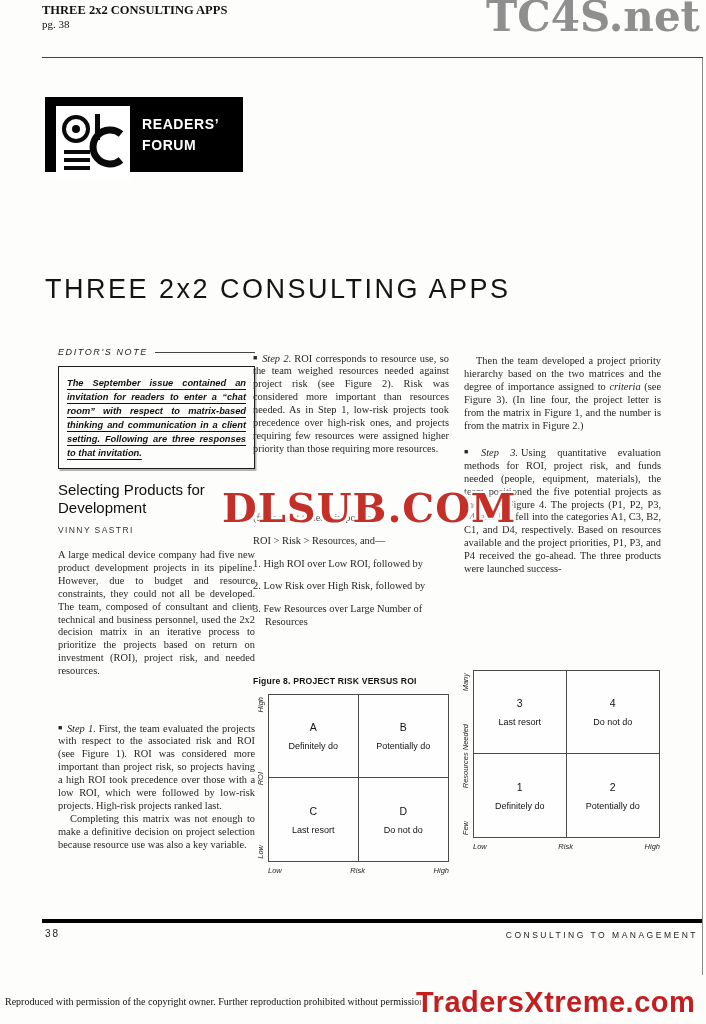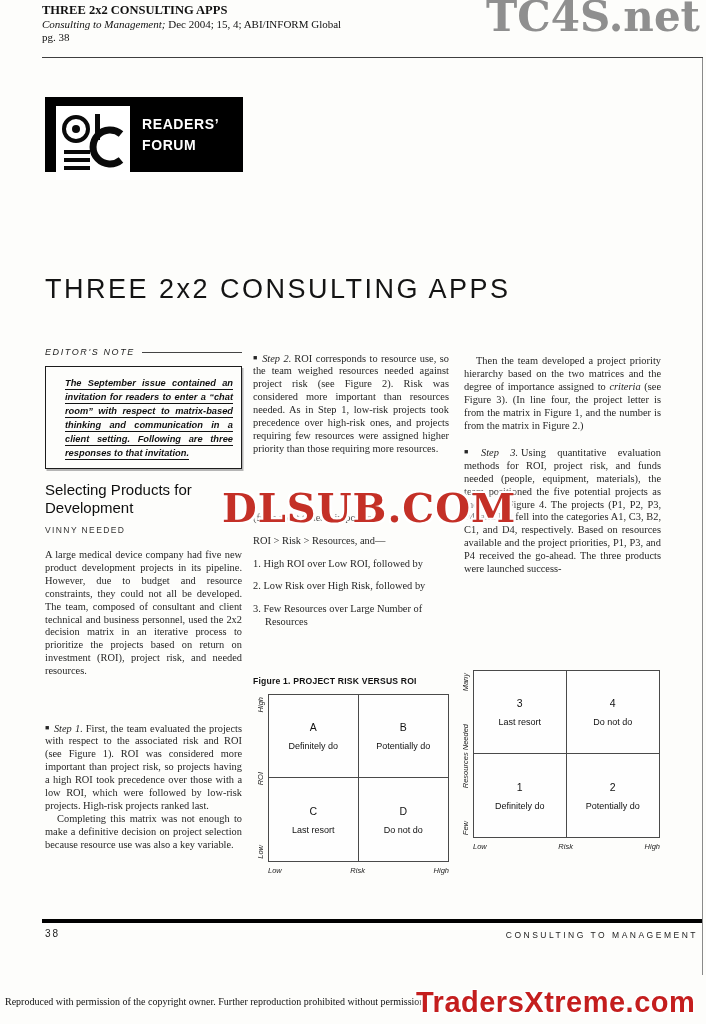--- a/index.html
+++ b/index.html
@@ -37,32 +37,32 @@
 
   
   .art-title {
     position:absolute; left:45px; top:274px;
     font-family:"Liberation Sans", sans-serif; font-weight:400;
     font-size:27px; letter-spacing:2.5px; color:#141414;
   }
 
   
   .col { position:absolute; width:197px; }
-  #col1 { left:45px; top:347px; }
+  #col1 { left:58px; top:347px; }
   #col2 { left:253px; top:352px; width:196px; }
   #col3 { left:464px; top:355px; }
 
   .ednote-row { display:flex; align-items:center; gap:7px; }
   .ednote-label {
     font-family:"Liberation Sans", sans-serif; font-style:italic;
     font-size:9px; letter-spacing:1.6px; color:#222; white-space:nowrap;
   }
   .ednote-rule { flex:1; height:1px; background:#444; }
   .ednote-box {
-    margin-top:9px; border:1px solid #1c1c1c; padding:9px 8px 8px 19px;
+    margin-top:9px; border:1px solid #1c1c1c; padding:9px 8px 8px 8px;
     box-shadow:1.5px 2px 0 #b5b5b5;
   }
   .ednote-text {
     font-family:"Liberation Sans", sans-serif; font-style:italic; font-weight:bold;
     font-size:9.3px; line-height:14px; text-align:justify; color:#111;
     text-decoration:underline; text-decoration-thickness:0.6px; text-underline-offset:3px;
   }
   .sec-head {
     margin-top:12px; font-family:"Liberation Sans", sans-serif;
     font-weight:normal; font-size:15px; line-height:18px; color:#0e0e0e; width:160px;
@@ -153,21 +153,20 @@
       0 0 5px #ffffff, 0 0 9px #ffffff;
   }
 </style>
 </head>
 <body>
 
 <div id="page">
 
   <div class="cit">
     <div class="t">THREE 2x2 CONSULTING APPS</div>
-    <div><span class="it">Consulting to Management;</span><span> Dec 2004; 15, 4; ABI/INFORM Global</span></div>
     <div>pg. 38</div>
   </div>
 
   <div class="wm-top">TC4S.net</div>
 
   <div class="topline"></div>
   <div class="rightline"></div>
 
   <div class="banner">
     <svg class="logo" viewBox="0 0 74 74" xmlns="http://www.w3.org/2000/svg">
@@ -190,21 +189,21 @@
 
   <div class="col" id="col1">
     <div class="ednote-row">
       <span class="ednote-label">EDITOR'S NOTE</span>
       <span class="ednote-rule"></span>
     </div>
     <div class="ednote-box">
       <div class="ednote-text">The September issue contained an invitation for readers to enter a “chat room” with respect to matrix-based thinking and communication in a client setting. Following are three responses to that invitation.</div>
     </div>
     <div class="sec-head">Selecting Products for Development</div>
-    <div class="byline">VINNY NEEDED</div>
+    <div class="byline">VINNY SASTRI</div>
     <p class="body-text mt14">A large medical device company had five new product development projects in its pipeline. However, due to budget and resource constraints, they could not all be developed. The team, composed of consultant and client technical and business personnel, used the 2x2 decision matrix in an iterative process to prioritize the projects based on return on investment (ROI), project risk, and needed resources.</p>
     <p class="body-text step1"><span class="bullet">■</span><span class="step-label">Step 1.</span><span>First, the team evaluated the projects with respect to the associated risk and ROI (see Figure 1). ROI was considered more important than project risk, so projects having a high ROI took precedence over those with a low ROI, which were followed by low-risk projects. High-risk projects ranked last.</span></p>
     <p class="body-text indent">Completing this matrix was not enough to make a definitive decision on project selection because resource use was also a key variable.</p>
   </div>
 
   <div class="col" id="col2">
     <p class="body-text"><span class="bullet">■</span><span class="step-label">Step 2.</span><span>ROI corresponds to resource use, so the team weighed resources needed against project risk (see Figure 2). Risk was considered more important than resources needed. As in Step 1, low-risk projects took precedence over high-risk ones, and projects requiring few resources were assigned higher priority than those requiring more resources.</span></p>
     <p class="body-text criteria-intro">(from most to least important):</p>
     <p class="body-text criteria-formula">ROI &gt; Risk &gt; Resources, and—</p>
     <p class="body-text criteria-item">1. High ROI over Low ROI, followed by</p>
@@ -213,21 +212,21 @@
   </div>
 
   <div class="col" id="col3">
     <p class="body-text indent"><span>Then the team developed a project priority hierarchy based on the two matrices and the degree of importance assigned to </span><span class="it">criteria</span><span> (see Figure 3). (In line four, the project letter is from the matrix in Figure 1, and the number is from the matrix in Figure 2.)</span></p>
     <p class="body-text mt14"><span class="bullet">■</span><span class="step-label">Step 3.</span><span>Using quantitative evaluation methods for ROI, project risk, and funds needed (people, equipment, materials), the team positioned the five potential projects as shown in Figure 4. The projects (P1, P2, P3, P4, and P5) fell into the categories A1, C3, B2, C1, and D4, respectively. Based on resources available and the project priorities, P1, P3, and P4 received the go-ahead. The three products were launched success-</span></p>
   </div>
 
   <div class="wm-mid">DLSUB.COM</div>
 
   <div class="figure" id="fig1">
-    <div class="fig-caption">Figure 1. PROJECT RISK VERSUS ROI</div>
+    <div class="fig-caption">Figure 8. PROJECT RISK VERSUS ROI</div>
     <div class="matrix-wrap">
       <div class="yaxis">
         <span class="vert">High</span>
         <span class="vert">ROI</span>
         <span class="vert">Low</span>
       </div>
       <div class="grid">
         <div class="cell tl">
           <span class="key">A</span>
           <span class="lbl">Definitely do</span>

